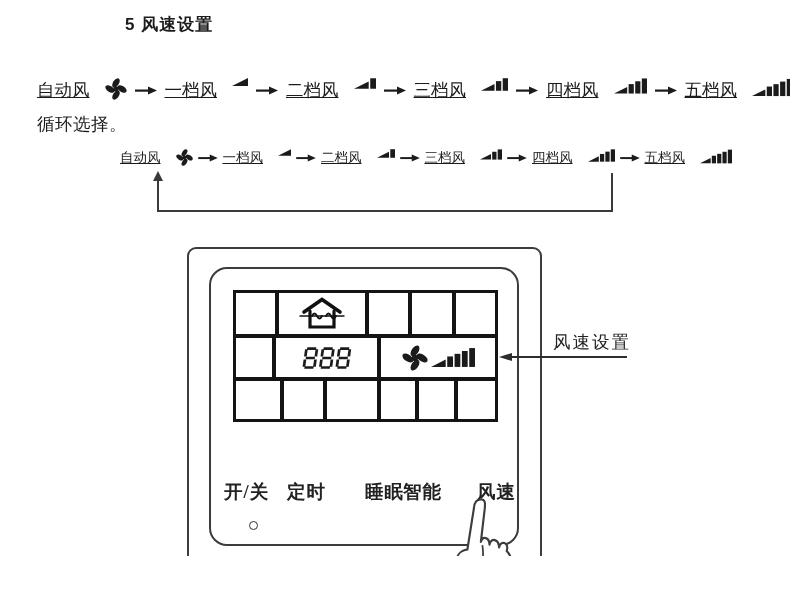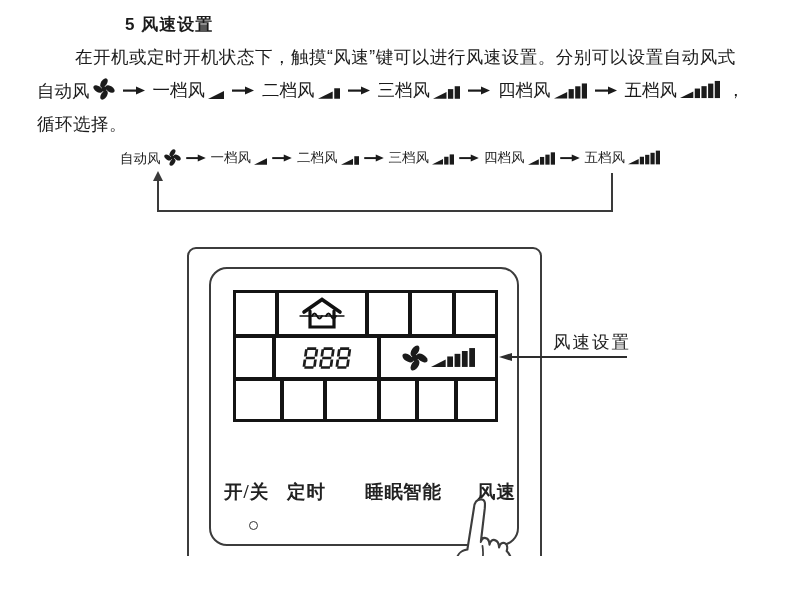--- a/index.html
+++ b/index.html
@@ -7,21 +7,21 @@
         font-family:"Liberation Sans","DejaVu Sans",sans-serif;color:#1b1b1b;}
   .abs{position:absolute;}
   
   .heading{left:125px;top:13px;font-size:17px;font-weight:bold;letter-spacing:1px;}
   .pline{font-size:17.5px;letter-spacing:0.5px;white-space:nowrap;}
   .line1{left:75px;top:45px;}
   .line3{left:37px;top:112px;}
   
   .flowrow{display:flex;align-items:center;white-space:nowrap;}
   .flow-inline{left:37px;top:74px;height:32px;gap:7px;font-size:17.5px;}
-  .fitem{display:inline-flex;align-items:flex-end;gap:3px;}
+  .fitem{display:inline-flex;align-items:flex-start;gap:15px;text-decoration:underline;}
   .fitem svg{display:block;margin-bottom:3px;}
   .arrow svg{display:block;}
   .comma{font-size:17.5px;}
   
   .cycle-row{left:120px;top:147px;height:22px;gap:5px;font-size:13.5px;}
   .cycle-row .fitem svg{margin-bottom:2px;}
   .loop{background:#3a3a3a;}
   .loop-bottom{left:158px;top:210px;width:455px;height:2px;}
   .loop-right{left:611px;top:173px;width:2px;height:39px;}
   .loop-left{left:157px;top:180px;width:2px;height:32px;}
@@ -108,21 +108,20 @@
       <rect x="9.7" y="2" width="2.5" height="6.6"></rect>
       <rect x="0" y="11.4" width="2.5" height="6.6"></rect>
       <rect x="9.7" y="11.4" width="2.5" height="6.6"></rect>
     </g>
   </defs>
 </svg>
 
 <div class="page">
 
   <div class="abs heading">5 风速设置</div>
-  <div class="abs pline line1">在开机或定时开机状态下，触摸“风速”键可以进行风速设置。分别可以设置自动风式</div>
 
   <div class="abs flowrow flow-inline">
     <span class="fitem">
       <span>自动风</span>
       <svg class="ink" width="22" height="22">
           <use href="#fan"></use>
         </svg>
     </span>
     <span class="arrow">
         <svg class="ink" width="24" height="9">

